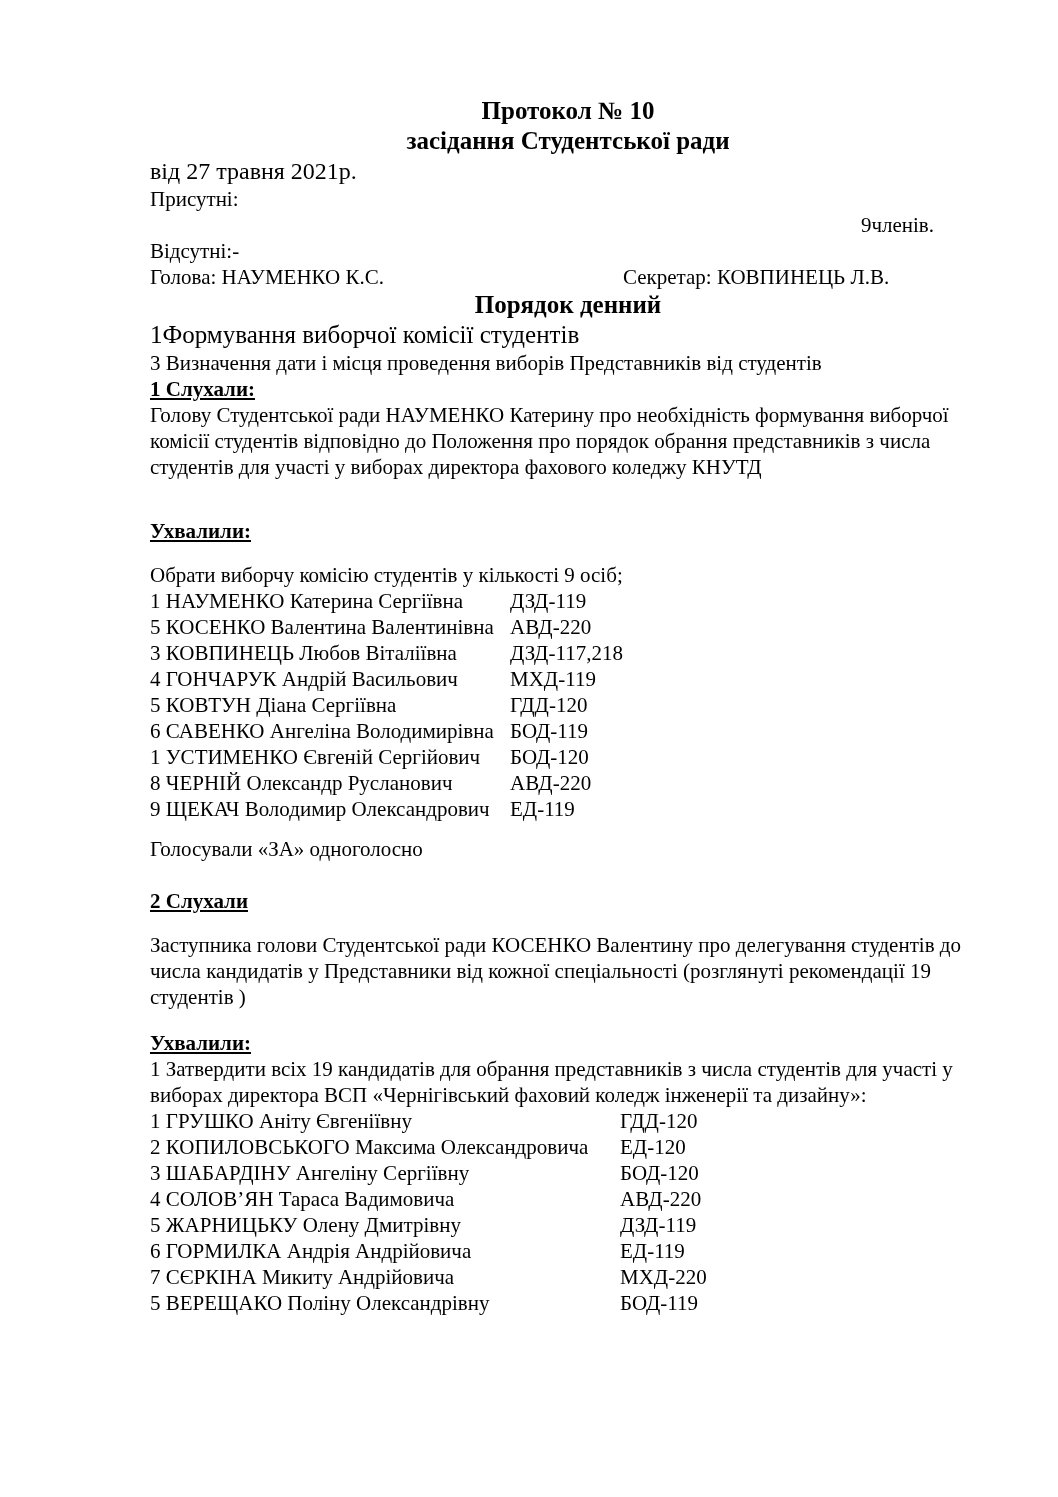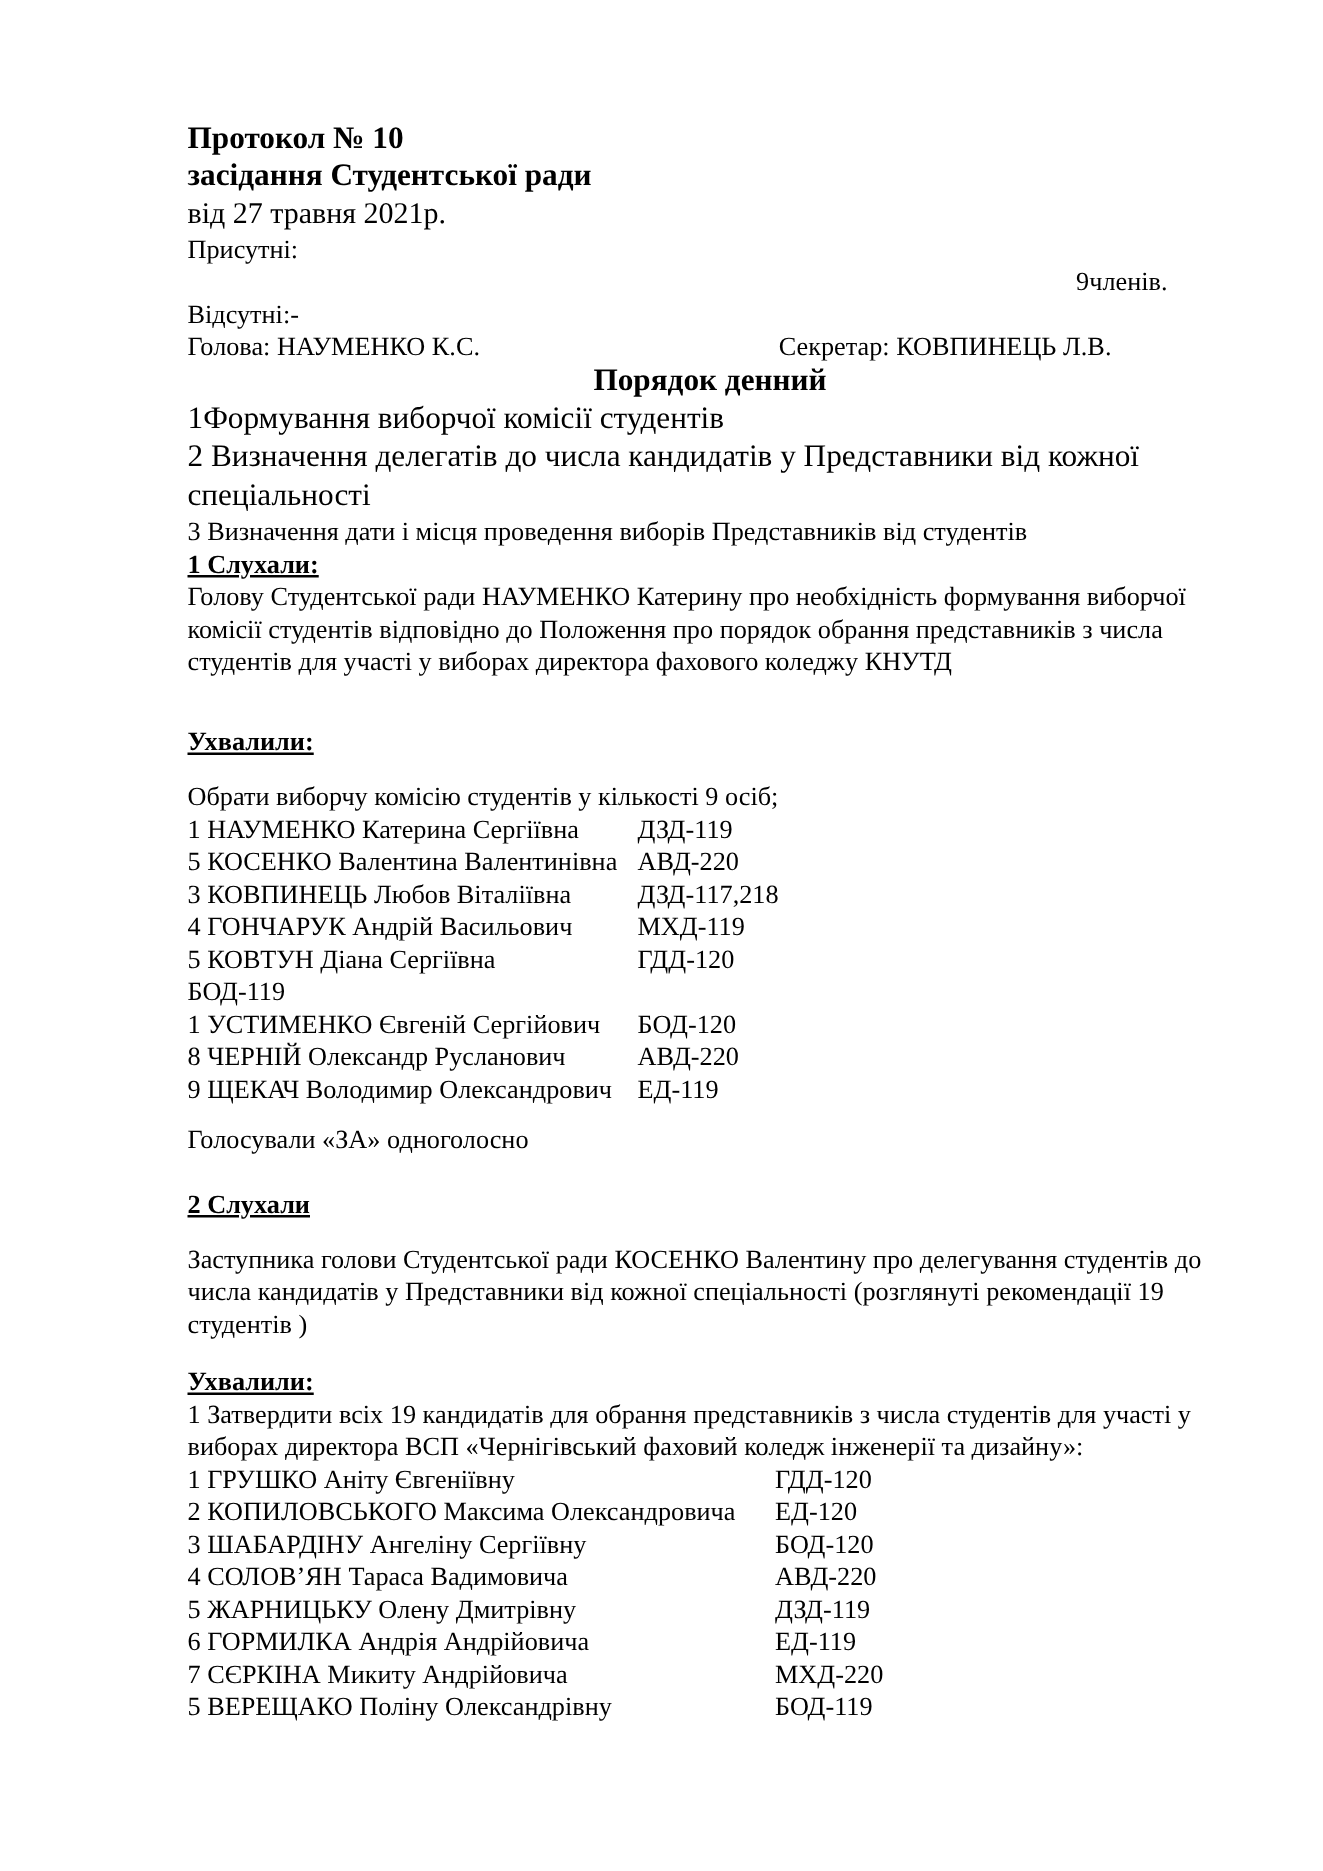--- a/index.html
+++ b/index.html
@@ -7,21 +7,21 @@
     position:relative;
     width:1058px; height:1497px;
     background:#ffffff; color:#000000;
     font-family:"Liberation Serif", serif;
     overflow:hidden;
   }
   .content { position:absolute; left:150px; top:96px; width:836px; }
 
   .t12  { font-size:21px; line-height:26px;flex-direction:column; }
   .t14  { font-size:25px; line-height:31px; }
-  .title{ font-size:25px; line-height:30px; font-weight:bold; }
+  .title{ font-size:25px; line-height:30px; font-weight:bold; text-align:center; }
   .datel{ font-size:24px; line-height:30px; }
   .agenda-head { font-size:25px; line-height:29px; font-weight:bold; text-align:center; }
 
   .b { font-weight:bold; }
   .u { text-decoration:underline; }
   .pre { white-space:pre-line; }
 
   .split { display:flex; }
   .split .pushed { margin-left:auto; padding-right:52px; }
 
@@ -52,22 +52,20 @@
 
     <div class="t12">Відсутні:-</div>
 
     <div class="t12 row2">
       <span>Голова: НАУМЕНКО К.С.</span>
       <span class="col2">Секретар: КОВПИНЕЦЬ Л.В.</span>
     </div>
 
     <div class="agenda-head">Порядок денний</div>
     <div class="t14">1Формування виборчої комісії студентів</div>
-    <div class="t14 pre">2 Визначення делегатів до числа кандидатів у Представники від кожної
-спеціальності</div>
     <div class="t12">3 Визначення дати і місця проведення виборів Представників від студентів</div>
 
     <div class="t12 b u">1 Слухали:</div>
     <div class="t12 pre">Голову Студентської ради НАУМЕНКО Катерину про необхідність формування виборчої
 комісії студентів відповідно до Положення про порядок обрання представників з числа
 студентів для участі у виборах директора фахового коледжу КНУТД</div>
 
     <div class="g24"></div>
 
 
@@ -100,20 +98,21 @@
           <span class="name">4 ГОНЧАРУК Андрій Васильович</span>
           <span class="group">МХД-119</span>
         </div>
 
         <div class="lrow">
           <span class="name">5 КОВТУН Діана Сергіївна</span>
           <span class="group">ГДД-120</span>
         </div>
 
         <div class="lrow">
+          <span class="name">6 САВЕНКО Ангеліна Володимирівна</span>
           <span class="group">БОД-119</span>
         </div>
 
         <div class="lrow">
           <span class="name">1 УСТИМЕНКО Євгеній Сергійович</span>
           <span class="group">БОД-120</span>
         </div>
 
         <div class="lrow">
           <span class="name">8 ЧЕРНІЙ Олександр Русланович</span>

